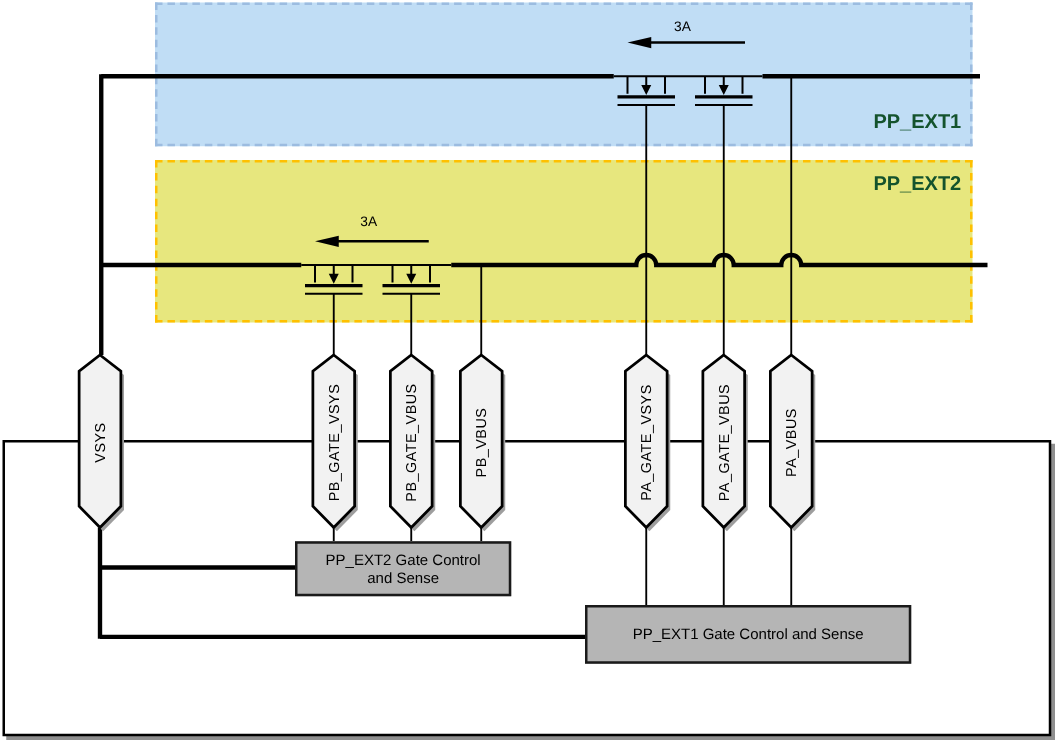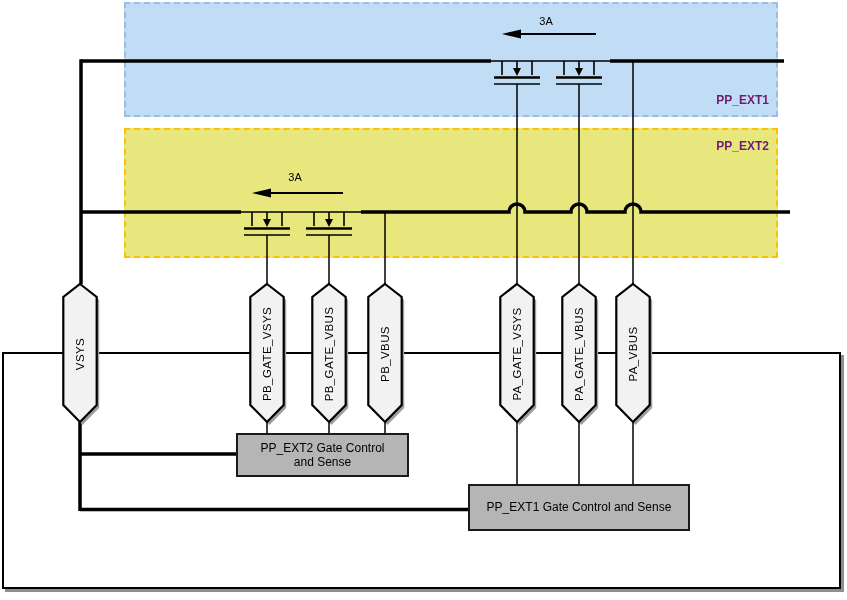--- a/index.html
+++ b/index.html
@@ -10,39 +10,39 @@
   .region{position:absolute;box-sizing:border-box;}
   .region-blue{
     left:124px;top:2px;width:654px;height:115px;
     background:#C0DDF5;border:2px dashed #9CBCE0;
   }
   .region-yellow{
     left:124px;top:128px;width:654px;height:130px;
     background:#E7E77E;border:2px dashed #FFC000;text-align:right;
   }
   .region-label{
-    position:absolute;right:7px;font-size:12px;font-weight:bold;color:#701a75;
+    position:absolute;right:7px;font-size:16px;font-weight:bold;color:#14532d;
   }
   .region-label.bl{bottom:8px;}
   .region-label.tp{top:9px;}
   .ic-outline{
     position:absolute;left:2px;top:352px;width:839px;height:237px;
     box-sizing:border-box;border:2px solid #000;
     box-shadow:3px 3px 0 #8f8f8f;background:transparent;z-index:2;
   }
   svg.wires{position:absolute;left:0;top:0;z-index:3;}
   .gc-box{
     position:absolute;box-sizing:border-box;z-index:4;
     background:#B5B5B5;border:2px solid #1a1a1a;
     display:flex;align-items:center;justify-content:center;
     text-align:center;font-size:12px;line-height:1.2;color:#000;
     padding:12px;
   }
   .gc-ext2{left:236px;top:433px;width:173px;height:44px;}
-  .gc-ext1{left:468px;top:484px;width:222px;height:47px;}
+  .gc-ext1{left:468px;top:484px;width:261px;height:47px;}
   .flag-text{font-size:11.5px;letter-spacing:0.4px;fill:#000;}
   .amp-text{font-size:11px;fill:#000;}
 </style>
 </head>
 <body>
 
 <div class="stage">
 
   <div class="region region-blue">
     <span class="region-label bl">PP_EXT1</span>

